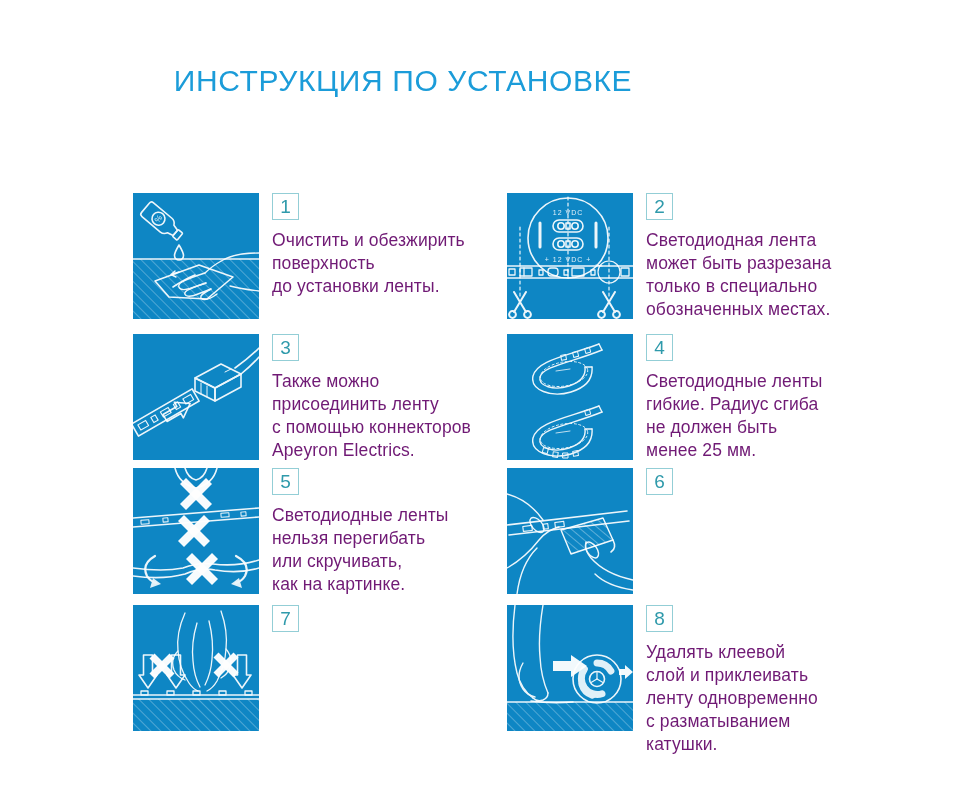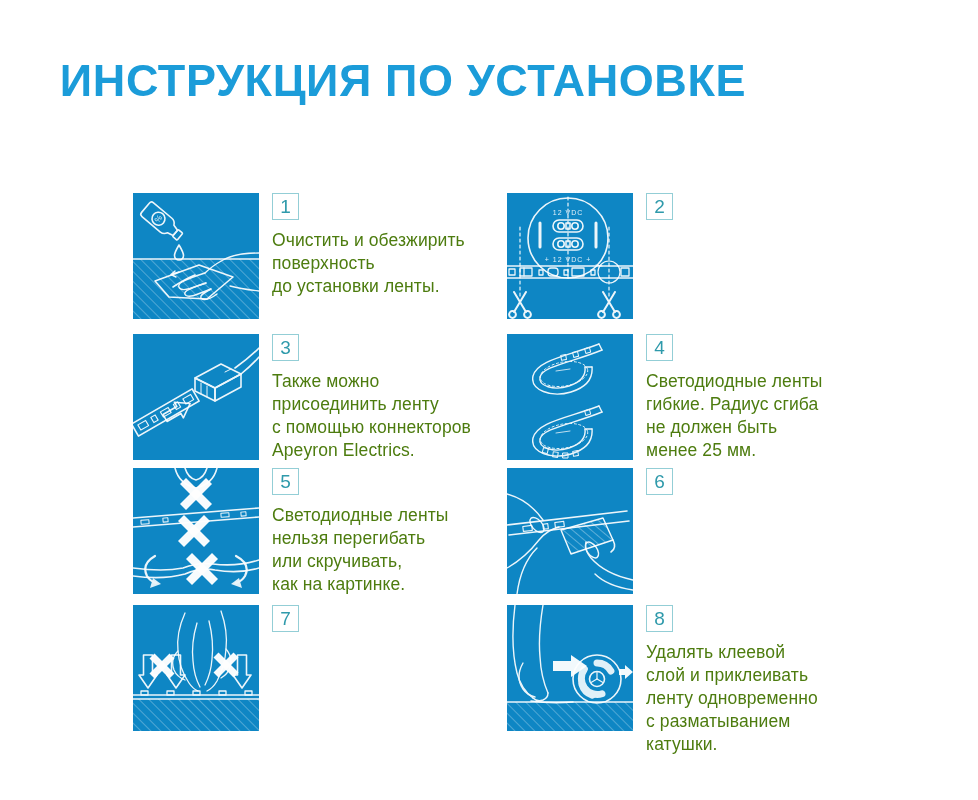--- a/index.html
+++ b/index.html
@@ -1,28 +1,28 @@
 <!DOCTYPE html>
 <html><head>
 <meta charset="utf-8">
 <style>
   html,body{margin:0;padding:0;background:#ffffff;}
   body{width:978px;height:800px;position:relative;overflow:hidden;
        font-family:"Liberation Sans", sans-serif;}
   .title{position:absolute;top:62px;left:0;width:806px;text-align:center;
-         color:#1b9cd9;font-size:45px;font-weight:bold;line-height:38px;
+         color:#1b9cd9;font-size:30px;font-weight:normal;line-height:38px;
          letter-spacing:.6px;}
   .step{position:absolute;display:flex;}
   .tile{width:126px;height:126px;background:#0e86c4;flex:0 0 126px;}
   .tile svg{display:block;}
   .step-content{margin-left:13px;width:232px;}
   .badge{width:27px;height:27px;border:1px solid #93ced6;background:#ffffff;
          color:#2f9aab;font-size:19px;display:flex;align-items:center;
          justify-content:center;box-sizing:border-box;}
-  .step-text{margin-top:9px;font-size:17.5px;line-height:23px;color:#4d7c0f;
+  .step-text{margin-top:9px;font-size:17.5px;line-height:23px;color:#701a75;
              white-space:pre-line;letter-spacing:.1px;}
   .la{stroke:#ffffff;fill:none;stroke-width:1.6;stroke-linecap:round;
       stroke-linejoin:round;opacity:.92;}
   .lafill{fill:#ffffff;stroke:none;opacity:.95;}
   .xmark{stroke:#ffffff;stroke-width:8.5;stroke-linecap:butt;opacity:.97;}
   .xmark7{stroke:#ffffff;stroke-width:7;stroke-linecap:butt;opacity:.97;}
   .svgtxt{fill:#ffffff;stroke:none;opacity:.95;font-family:"Liberation Sans",sans-serif;}
 </style>
 </head>
 <body>
@@ -119,20 +119,24 @@
           <path d="M6 9 L-6 -11"></path>
         <circle cx="-7.5" cy="11.5" r="3.4"></circle>
           <circle cx="7.5" cy="11.5" r="3.4"></circle>
       </g>
     </svg>
   </div>
   <div class="step-content">
     <div class="badge">
         <span>2</span>
       </div>
+    <div class="step-text">Светодиодная лента
+может быть разрезана
+только в специально
+обозначенных местах.</div>
   </div>
 </div>
 
 <div class="step" style="left:133px;top:334px;">
   <div class="tile">
     <svg viewBox="0 0 126 126" width="126" height="126">
       <g class="la" transform="translate(2,96) rotate(-30)">
         <rect x="0" y="-7" width="70" height="14"></rect>
         <rect x="5" y="-3" width="9" height="6" style="stroke-width:1.1"></rect>
         <rect x="20" y="-3" width="5" height="6" style="stroke-width:1.1"></rect>

